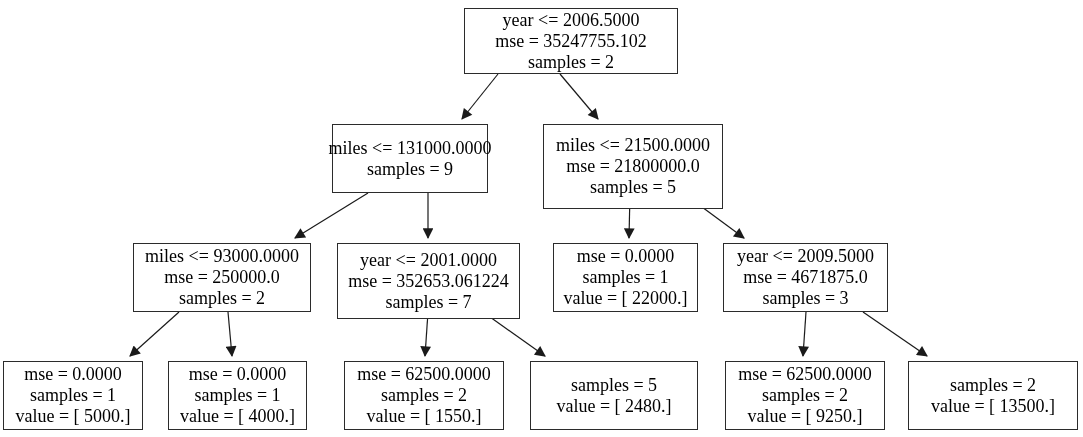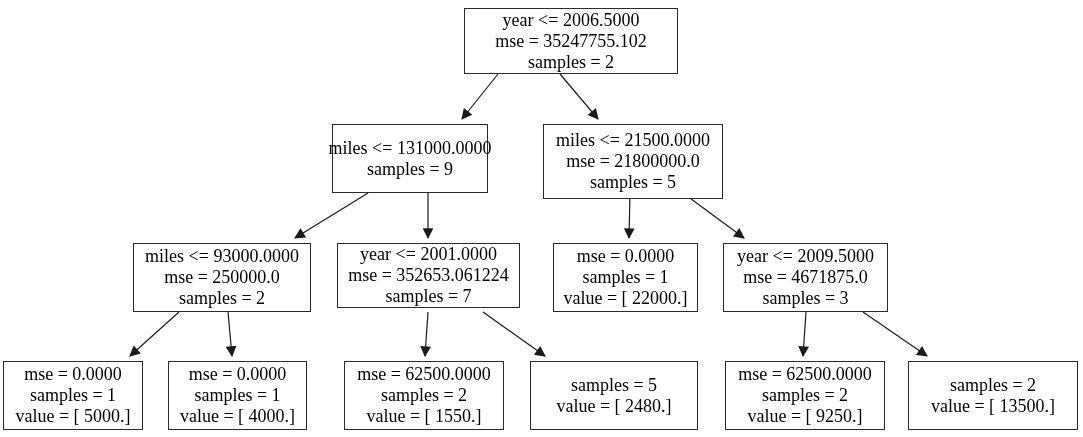--- a/index.html
+++ b/index.html
@@ -73,32 +73,32 @@
   <div class="node" style="left:464px;top:8px;width:214px;height:66px;">
     <span class="nline">year &lt;= 2006.5000</span>
     <span class="nline">mse = 35247755.102</span>
     <span class="nline">samples = 2</span>
   </div>
 
   <div class="node" style="left:332px;top:124px;width:156px;height:69px;">
     <span class="nline">miles &lt;= 131000.0000</span>
     <span class="nline">samples = 9</span>
   </div>
-  <div class="node" style="left:543px;top:124px;width:180px;height:75px;">
+  <div class="node" style="left:543px;top:124px;width:180px;height:85px;">
     <span class="nline">miles &lt;= 21500.0000</span>
     <span class="nline">mse = 21800000.0</span>
     <span class="nline">samples = 5</span>
   </div>
 
   <div class="node" style="left:133px;top:243px;width:178px;height:69px;">
     <span class="nline">miles &lt;= 93000.0000</span>
     <span class="nline">mse = 250000.0</span>
     <span class="nline">samples = 2</span>
   </div>
-  <div class="node" style="left:337px;top:243px;width:183px;height:65px;">
+  <div class="node" style="left:337px;top:243px;width:183px;height:76px;">
     <span class="nline">year &lt;= 2001.0000</span>
     <span class="nline">mse = 352653.061224</span>
     <span class="nline">samples = 7</span>
   </div>
   <div class="node" style="left:553px;top:243px;width:145px;height:69px;">
     <span class="nline">mse = 0.0000</span>
     <span class="nline">samples = 1</span>
     <span class="nline">value = [ 22000.]</span>
   </div>
   <div class="node" style="left:723px;top:243px;width:165px;height:69px;">

